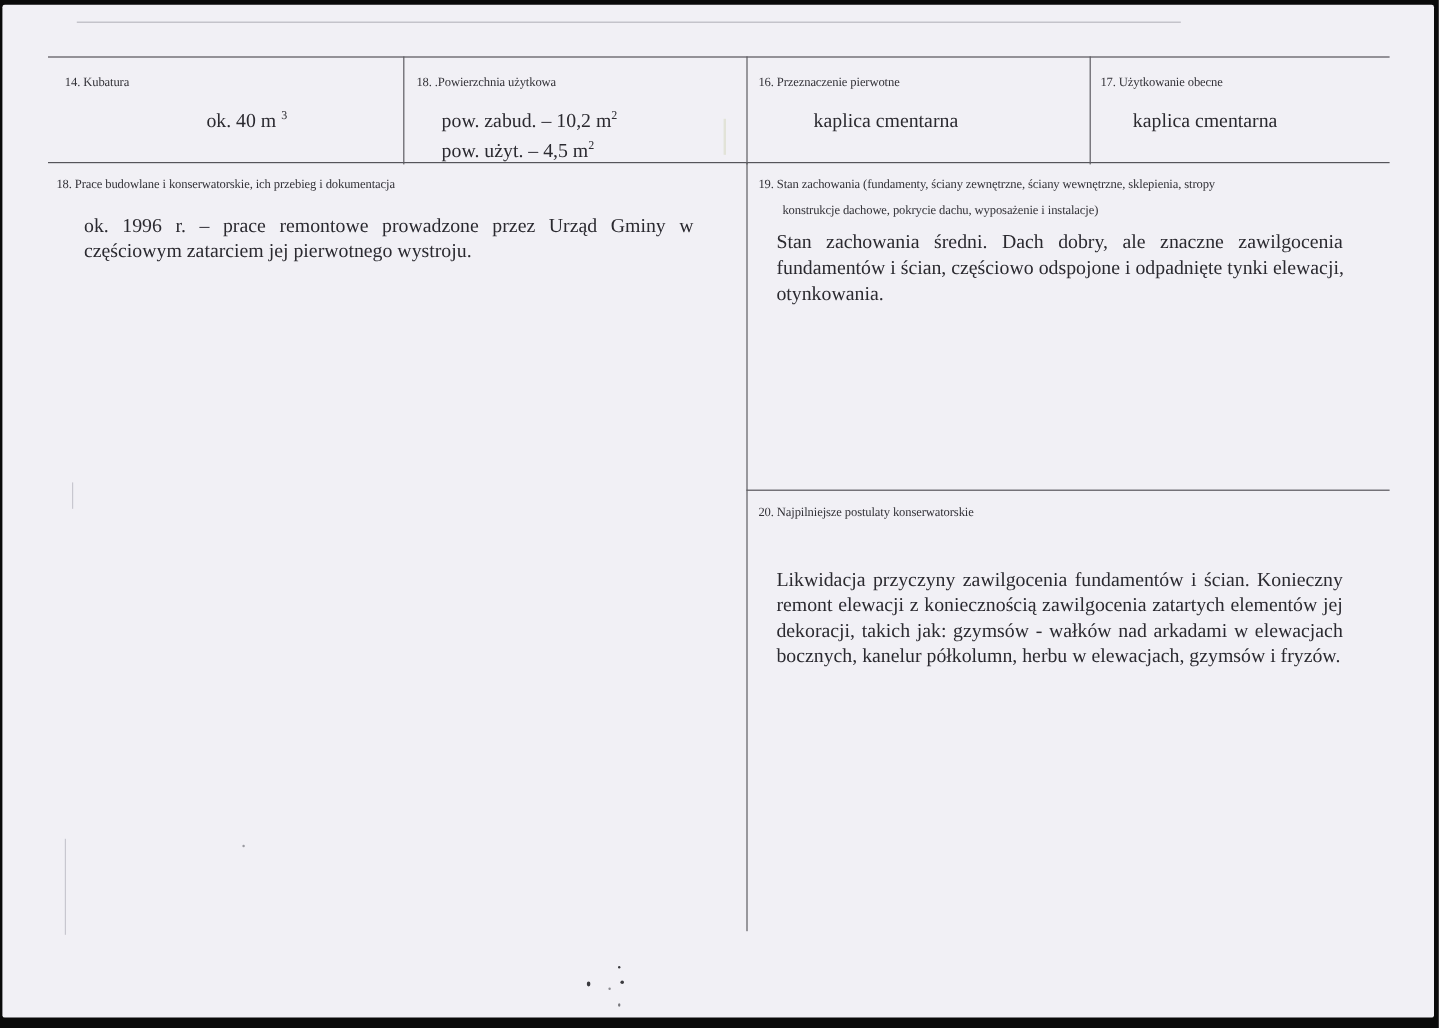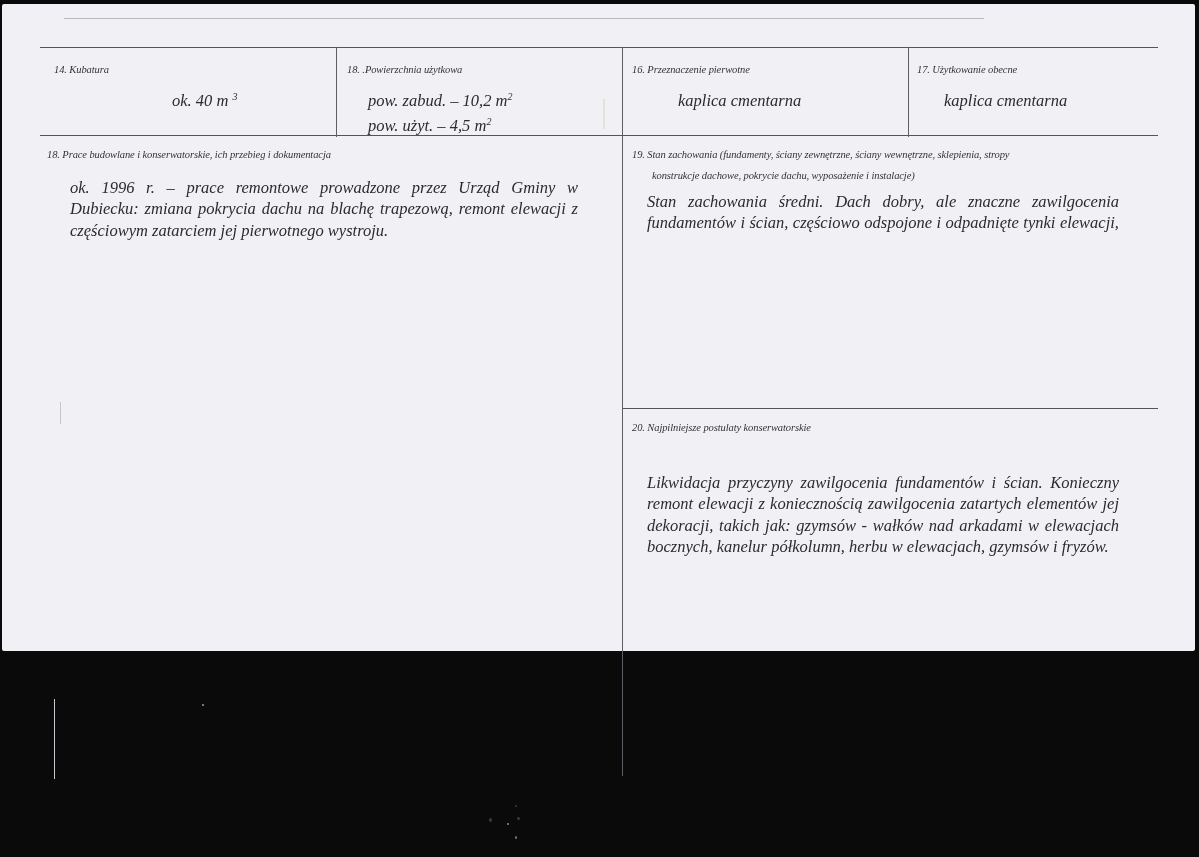--- a/index.html
+++ b/index.html
@@ -13,24 +13,23 @@
     position: relative;
     overflow: hidden;
     font-family: "Liberation Serif", "DejaVu Serif", serif;
     color: #2a2a2e;
   }
   .page {
     position: absolute;
     left: 2px;
     top: 4px;
     width: 1193px;
-    height: 647px;
+    height: 844px;
     background: #f1f0f5;
     border-radius: 2px;
-    font-style: italic;
   }
   .dash-top {
     position: absolute;
     left: 62px;
     top: 14px;
     width: 920px;
     height: 0;
     border-top: 1px solid #b9b8c0;
   }
   .hline {
@@ -125,29 +124,29 @@
 
   <div class="label" style="left:630px; top:60px;">16. Przeznaczenie pierwotne</div>
   <div class="value" style="left:676px; top:87px;">kaplica cmentarna</div>
 
   <div class="label" style="left:915px; top:60px;">17. Użytkowanie obecne</div>
   <div class="value" style="left:942px; top:87px;">kaplica cmentarna</div>
 
   <div class="label" style="left:45px; top:145px;">18. Prace budowlane i  konserwatorskie, ich przebieg i dokumentacja</div>
   <div class="para" style="left:68px; top:173px; width:508px;">
     <span class="line">ok. 1996 r. – prace remontowe prowadzone przez Urząd Gminy w</span>
-    <span class="line">Dubiecku:  zmiana pokrycia dachu na blachę trapezową, remont elewacji z</span>
     <span class="line last">częściowym zatarciem jej pierwotnego wystroju.</span>
   </div>
 
   <div class="label" style="left:630px; top:145px;text-align:center;">19. Stan zachowania (fundamenty, ściany zewnętrzne, ściany wewnętrzne, sklepienia, stropy</div>
   <div class="label" style="left:650px; top:166px;">konstrukcje dachowe, pokrycie dachu, wyposażenie i instalacje)</div>
   <div class="para" style="left:645px; top:187px; width:472px;">
     <span class="line">Stan zachowania średni. Dach dobry, ale znaczne zawilgocenia</span>
     <span class="line">fundamentów i ścian, częściowo odspojone i odpadnięte  tynki elewacji,</span>
+    <span class="line last">otynkowania.</span>
   </div>
 
   <div class="label" style="left:630px; top:418px;">20. Najpilniejsze postulaty konserwatorskie</div>
   <div class="para" style="left:645px; top:468px; width:472px;">
     <span class="line">Likwidacja przyczyny zawilgocenia fundamentów i ścian. Konieczny</span>
     <span class="line">remont elewacji z koniecznością zawilgocenia zatartych elementów jej</span>
     <span class="line">dekoracji, takich jak: gzymsów - wałków nad arkadami w elewacjach</span>
     <span class="line last">bocznych, kanelur półkolumn, herbu w elewacjach, gzymsów i fryzów.</span>
   </div>
 

